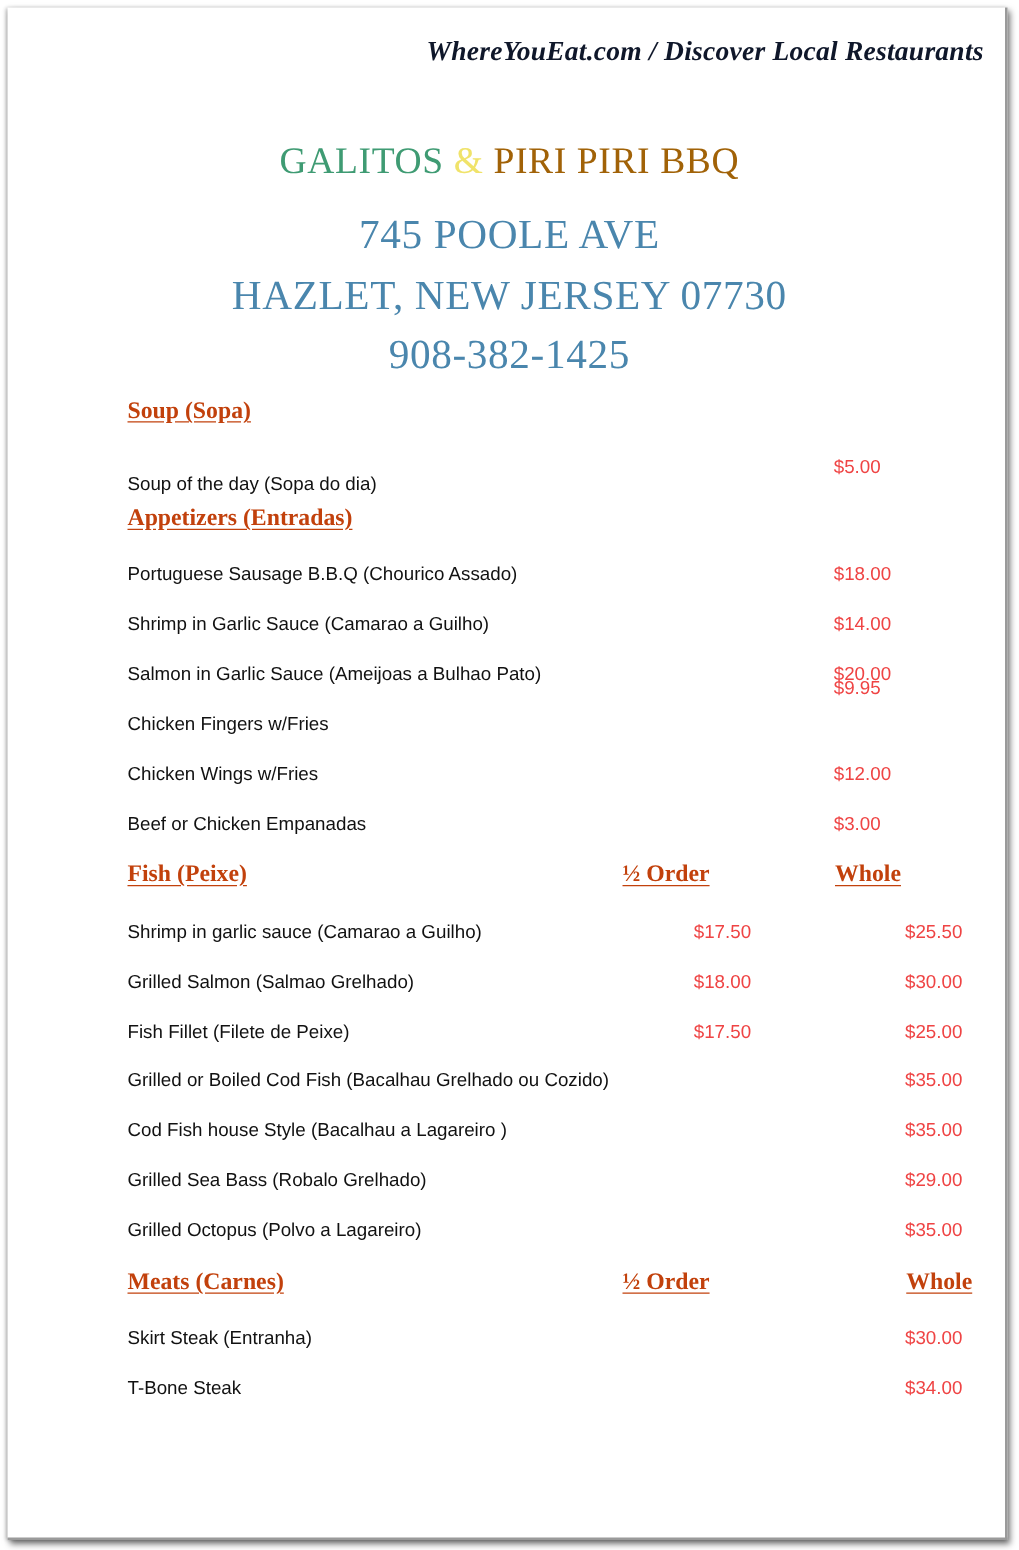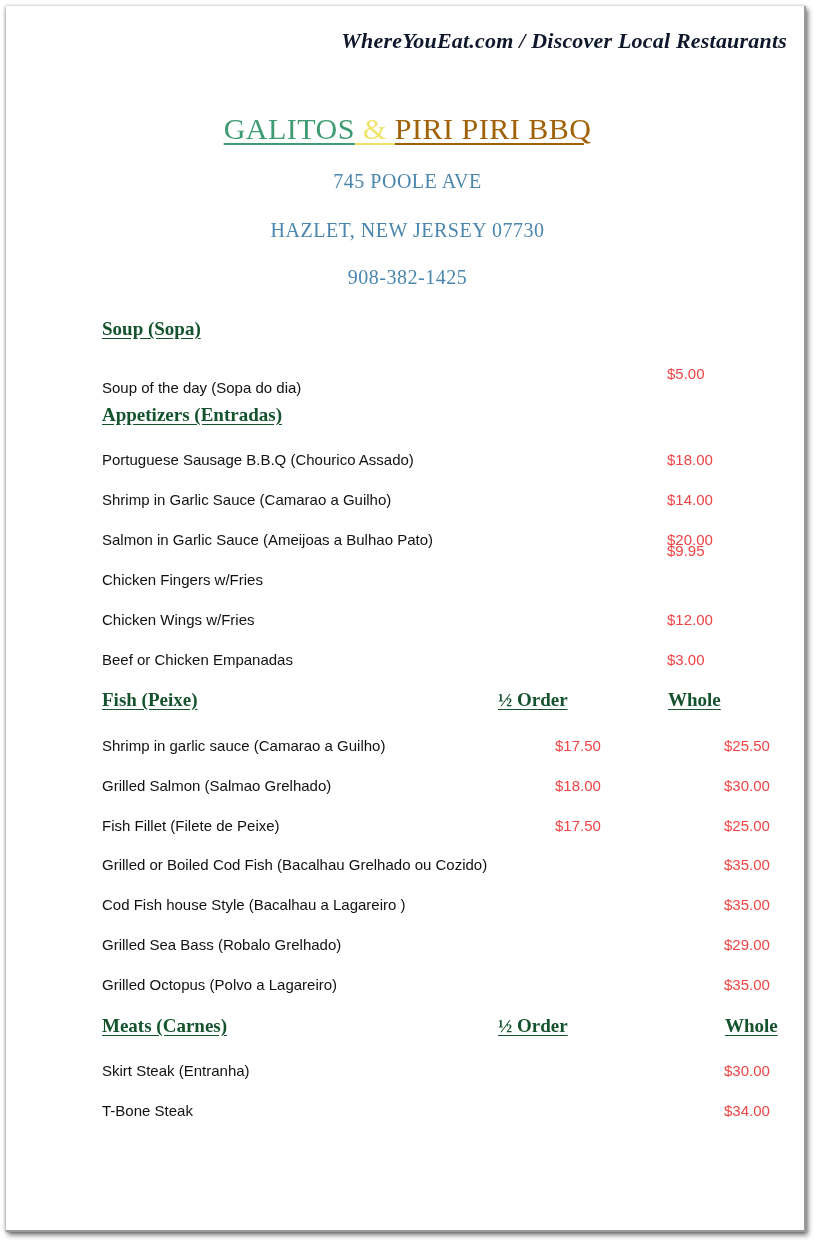--- a/index.html
+++ b/index.html
@@ -15,31 +15,31 @@
   }
   .watermark {
     position: absolute; right: 28px; top: 28px;
     font-family: "Liberation Serif", serif; font-style: italic; font-weight: bold;
     font-size: 22px; color: #0f172a; letter-spacing: 0.2px; text-align: center;
   }
   .title {
     position: absolute; left: 0; width: 100%; top: 112px; text-align: center;
     font-family: "Liberation Serif", serif; font-size: 30px; letter-spacing: 0.5px;
   }
-  .title span { text-decoration: underline; text-decoration-thickness: 2px; text-underline-offset: 4px; }
+  .title span { text-decoration-thickness: 2px; text-underline-offset: 4px; }
   .title .t1 { color: #3f9b73; }
   .title .t2 { color: #f0e36a; }
   .title .t3 { color: #a16207; }
   .addr {
     position: absolute; left: 0; width: 100%; text-align: center;
-    font-family: "Liberation Serif", serif; color: #4a86ad; font-size: 20px; letter-spacing: 0.5px;
+    font-family: "Liberation Serif", serif; color: #4a86ad; font-size: 33px; letter-spacing: 0.5px;
   }
   .sec {
     position: absolute; font-family: "Liberation Serif", serif; font-weight: bold;
-    color: #14532d; font-size: 19px; text-decoration: underline; text-underline-offset: 3px;
+    color: #c2410c; font-size: 19px; text-decoration: underline; text-underline-offset: 3px;
   }
   .item { position: absolute; left: 102px; font-size: 15px; color: #111; }
   .price { position: absolute; font-size: 15px; color: #ef4444; }
 </style>
 </head>
 <body>
 
 <div class="page"></div>
 
 <div class="watermark">WhereYouEat.com / Discover Local Restaurants</div>

